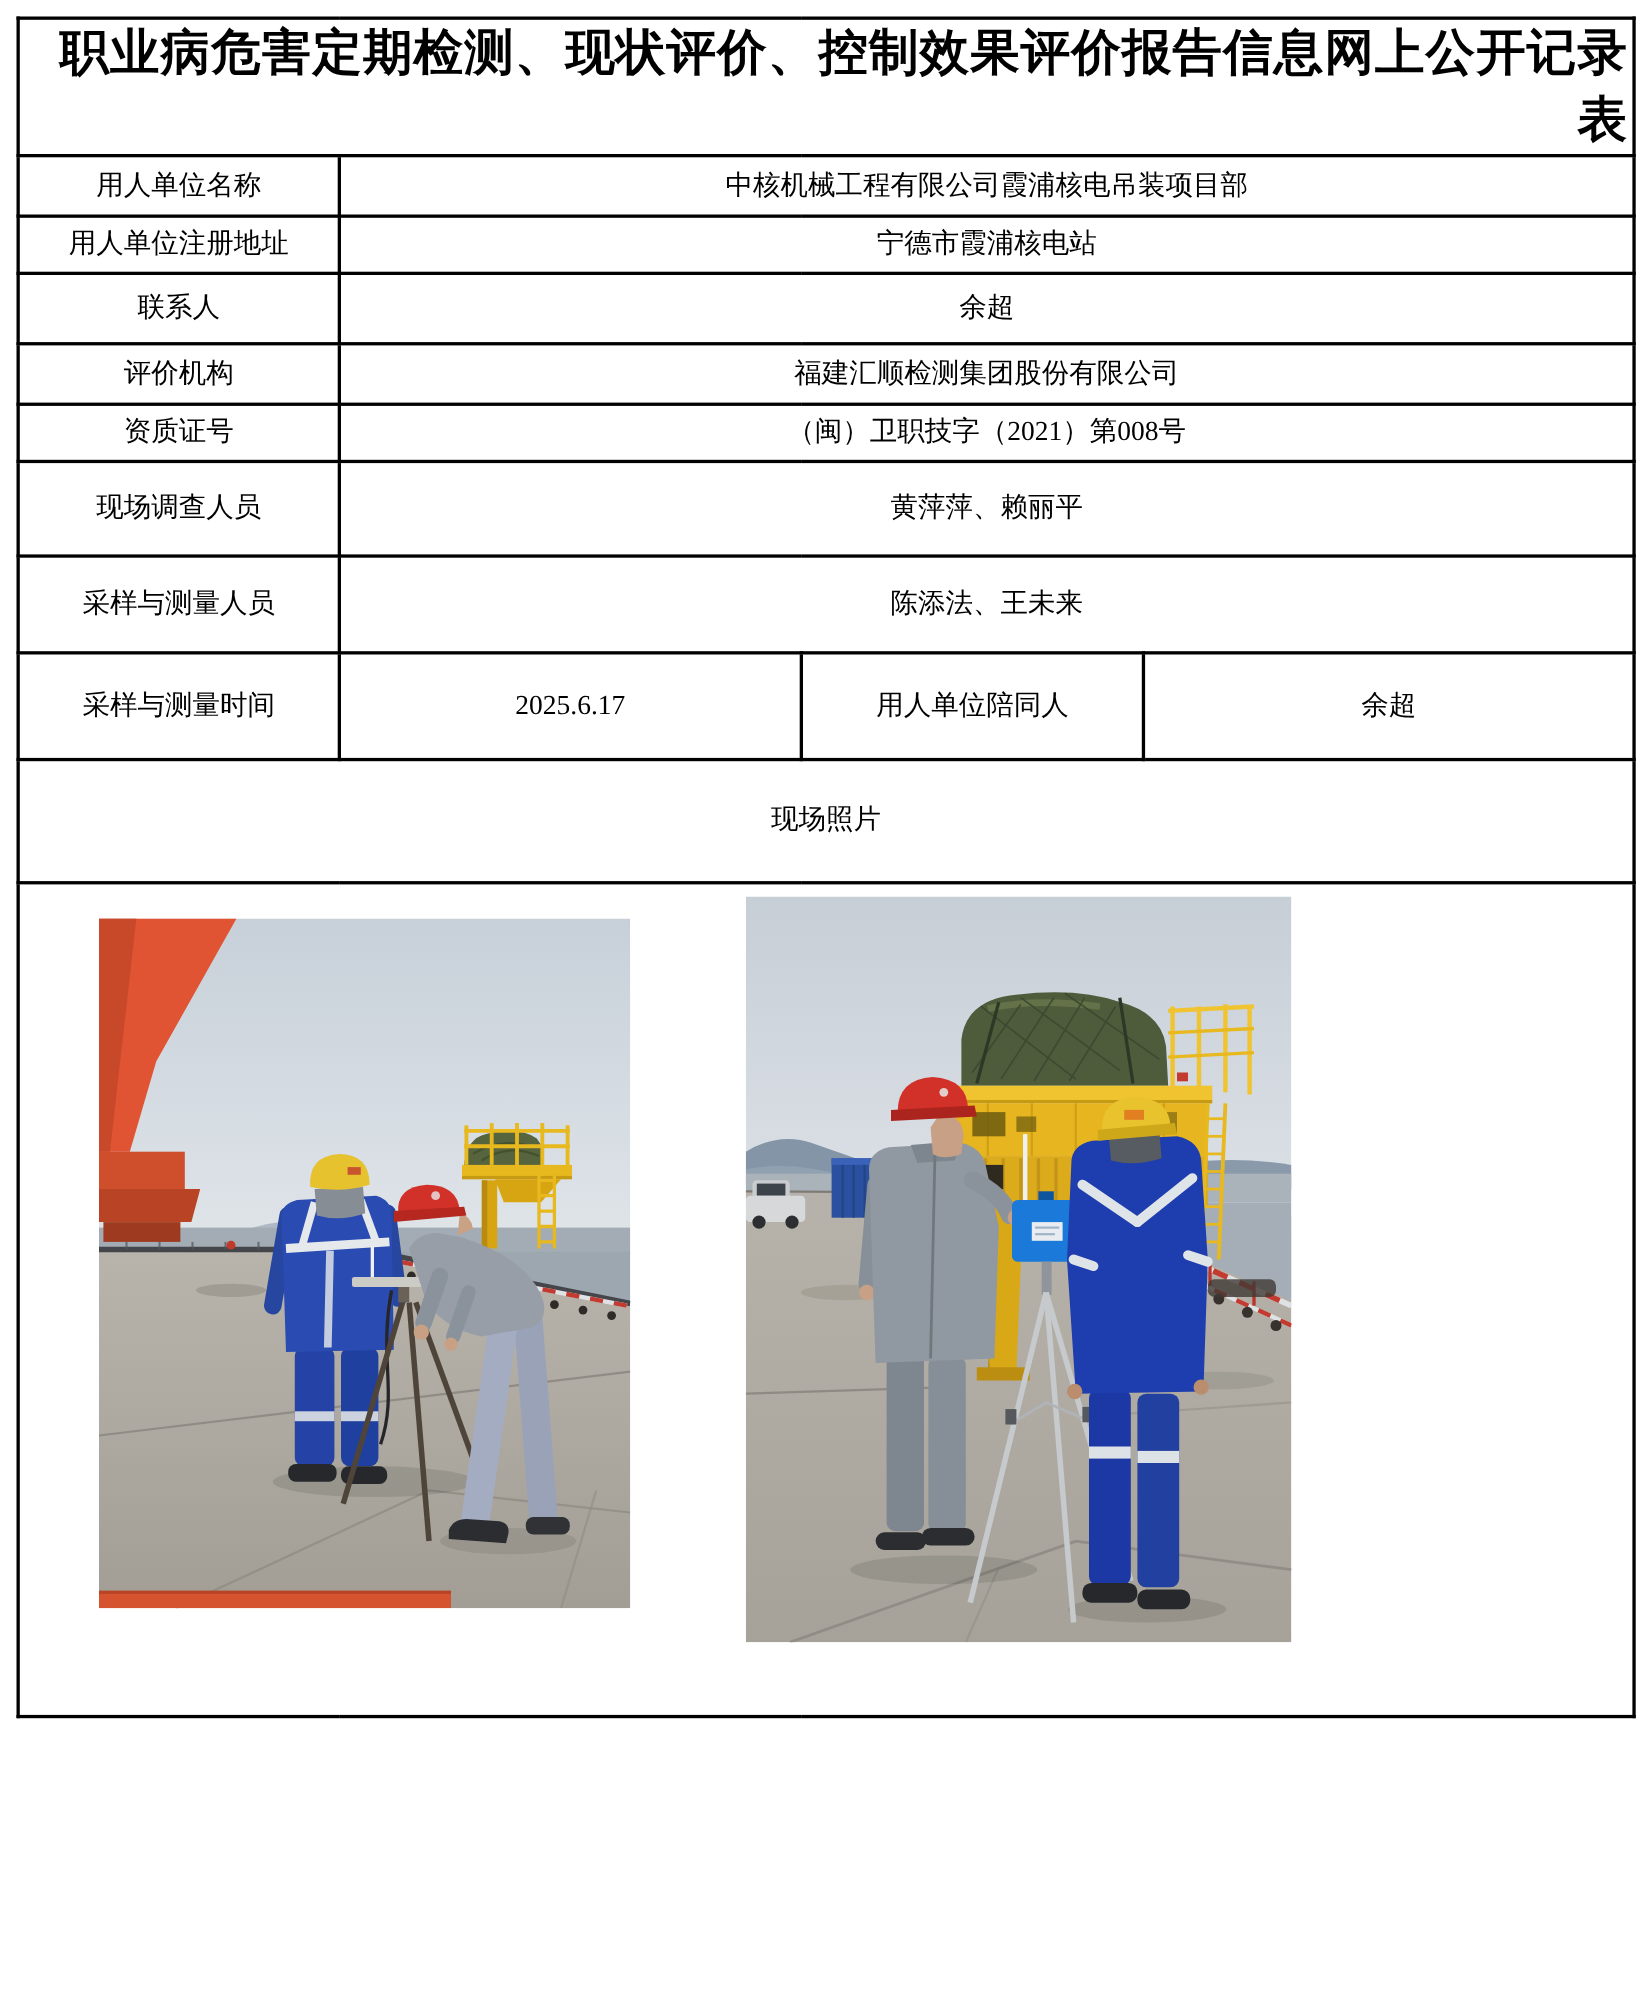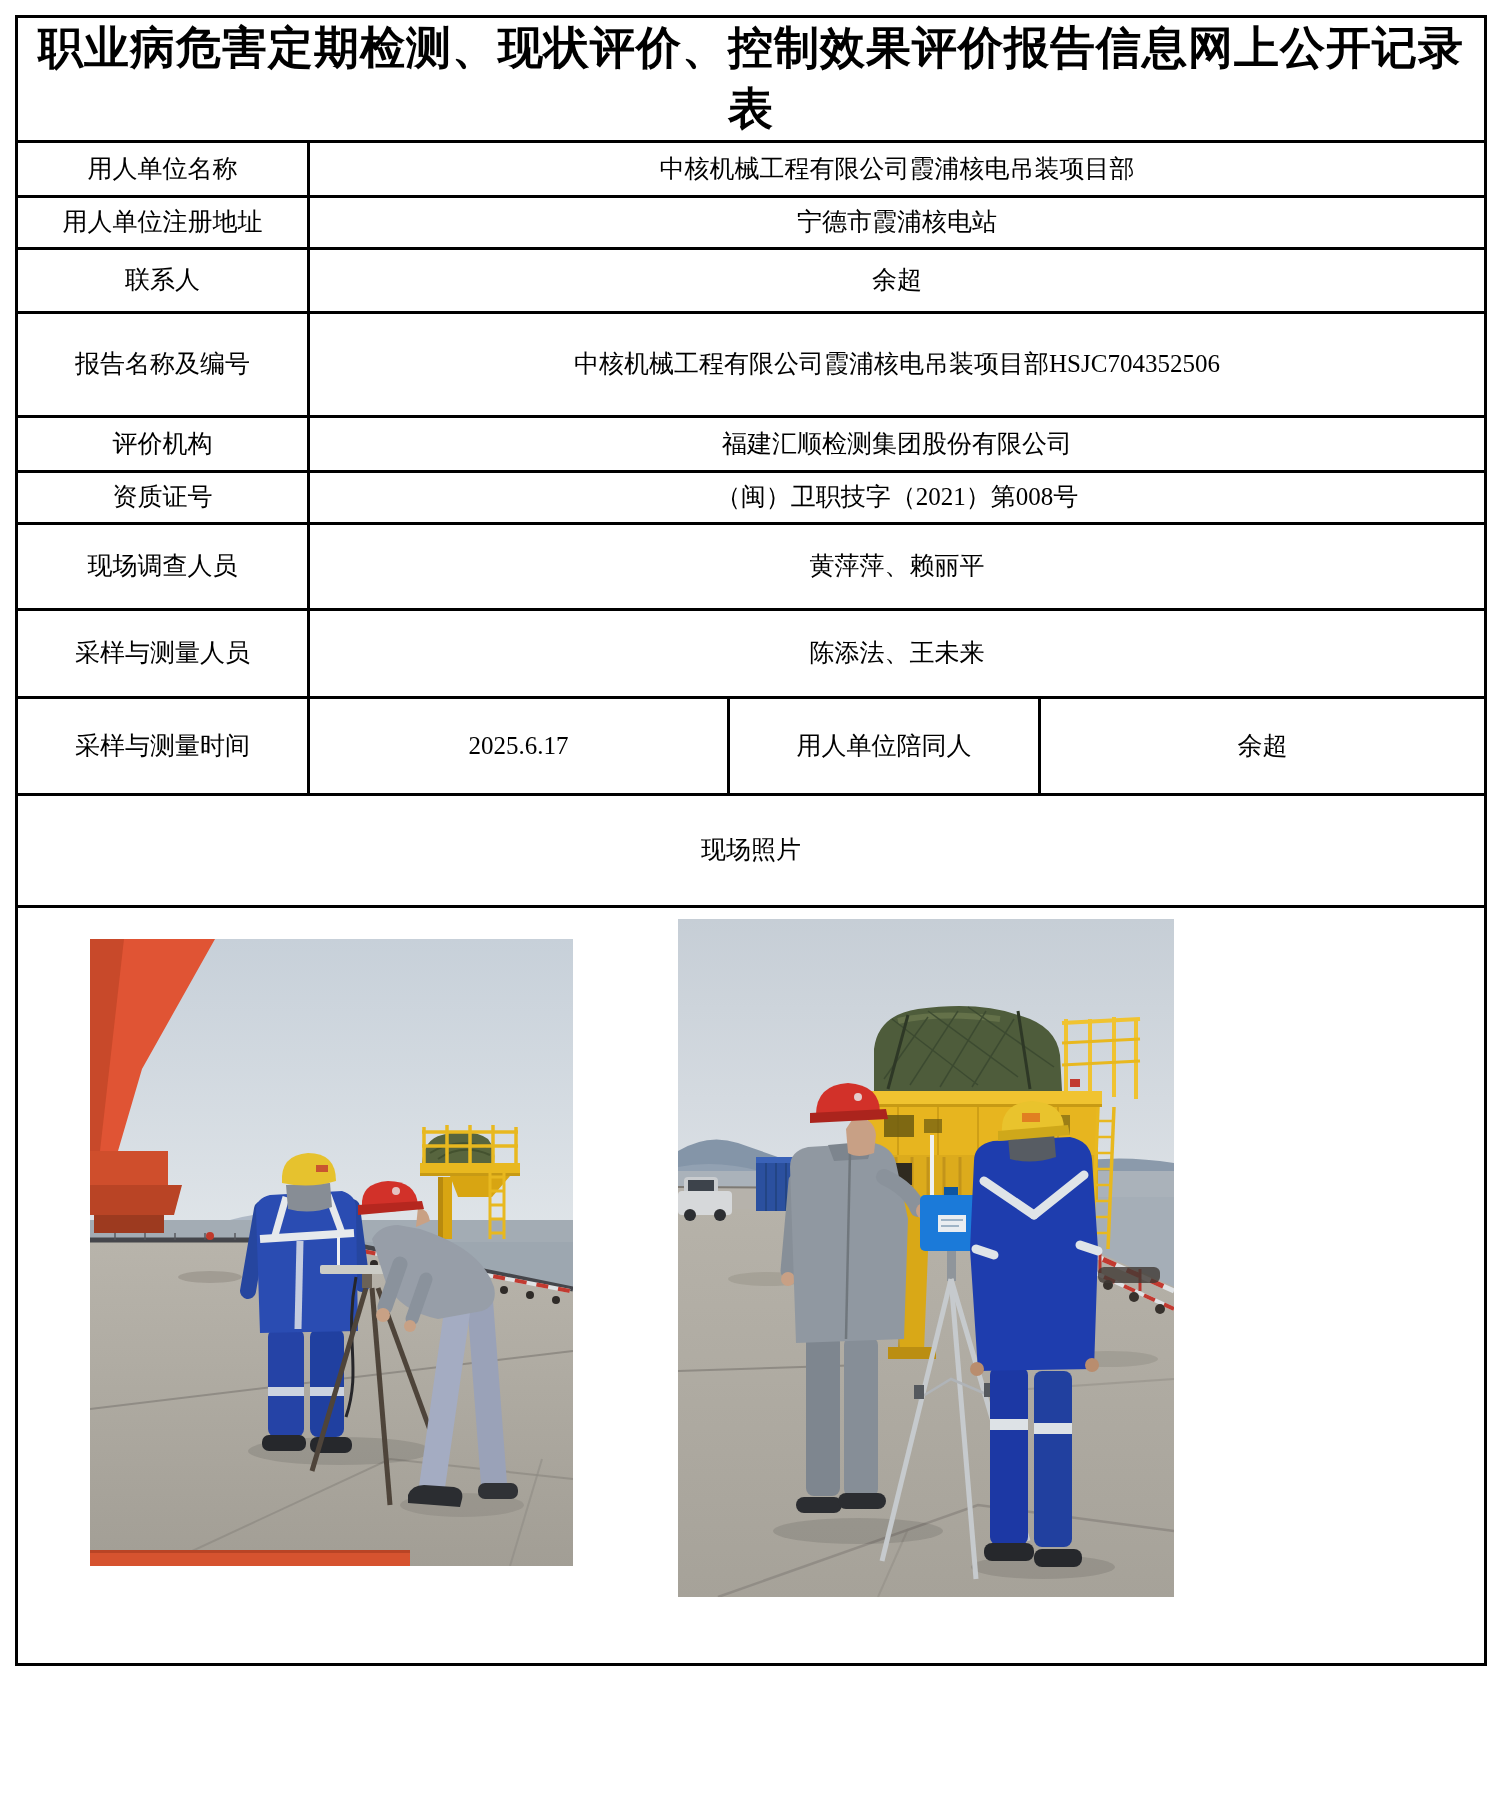--- a/index.html
+++ b/index.html
@@ -10,21 +10,21 @@
   table.doc{
     position:absolute;left:15px;top:15px;width:1472px;
     border-collapse:collapse;table-layout:fixed;
   }
   table.doc td{
     border:3px solid #000;text-align:center;vertical-align:middle;
     font-size:25px;line-height:1.35;padding:0 10px;overflow:hidden;
     font-family:"Liberation Serif","DejaVu Serif",serif;
   }
   tr.title-row td{
-    font-size:45px;font-weight:bold;letter-spacing:1px;padding:0 4px;
+    font-size:45px;font-weight:bold;letter-spacing:1px;padding:0 4px;text-align:right;
   }
   td.photo-cell{padding:0;vertical-align:top;}
   .photo-area{position:relative;width:100%;height:752px;}
   .photo{position:absolute;}
   .photo svg{display:block;}
 </style>
 </head>
 <body>
 
 <div class="sheet">
@@ -49,24 +49,20 @@
     <tr style="height:52px">
       <td>用人单位注册地址</td>
       <td colspan="3">宁德市霞浦核电站</td>
     </tr>
 
     <tr style="height:64px">
       <td>联系人</td>
       <td colspan="3">余超</td>
     </tr>
 
-    <tr style="height:104px">
-      <td>报告名称及编号</td>
-      <td colspan="3">中核机械工程有限公司霞浦核电吊装项目部HSJC704352506</td>
-    </tr>
 
 
     <tr style="height:55px">
       <td>评价机构</td>
       <td colspan="3">福建汇顺检测集团股份有限公司</td>
     </tr>
 
     <tr style="height:52px">
       <td>资质证号</td>
       <td colspan="3">（闽）卫职技字（2021）第008号</td>

